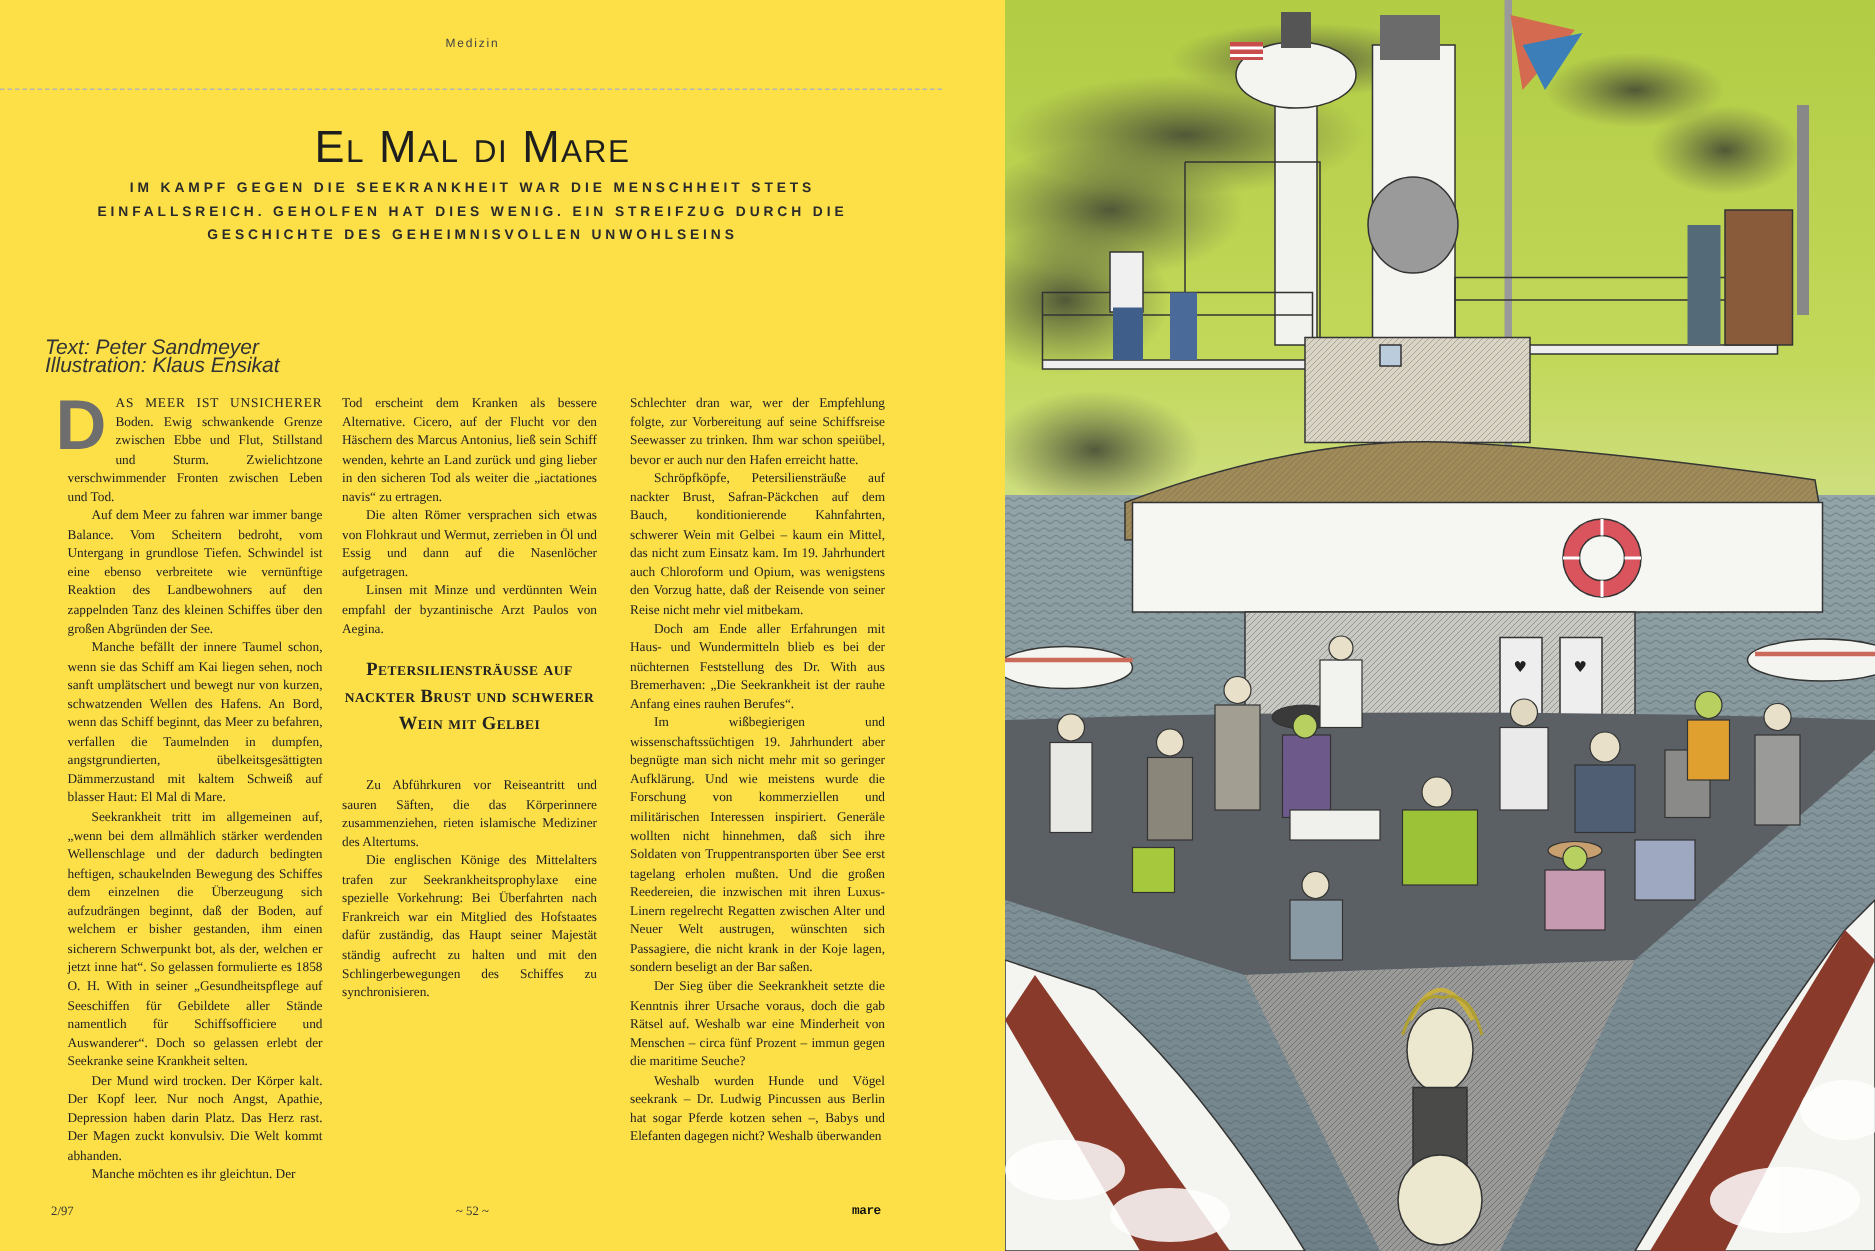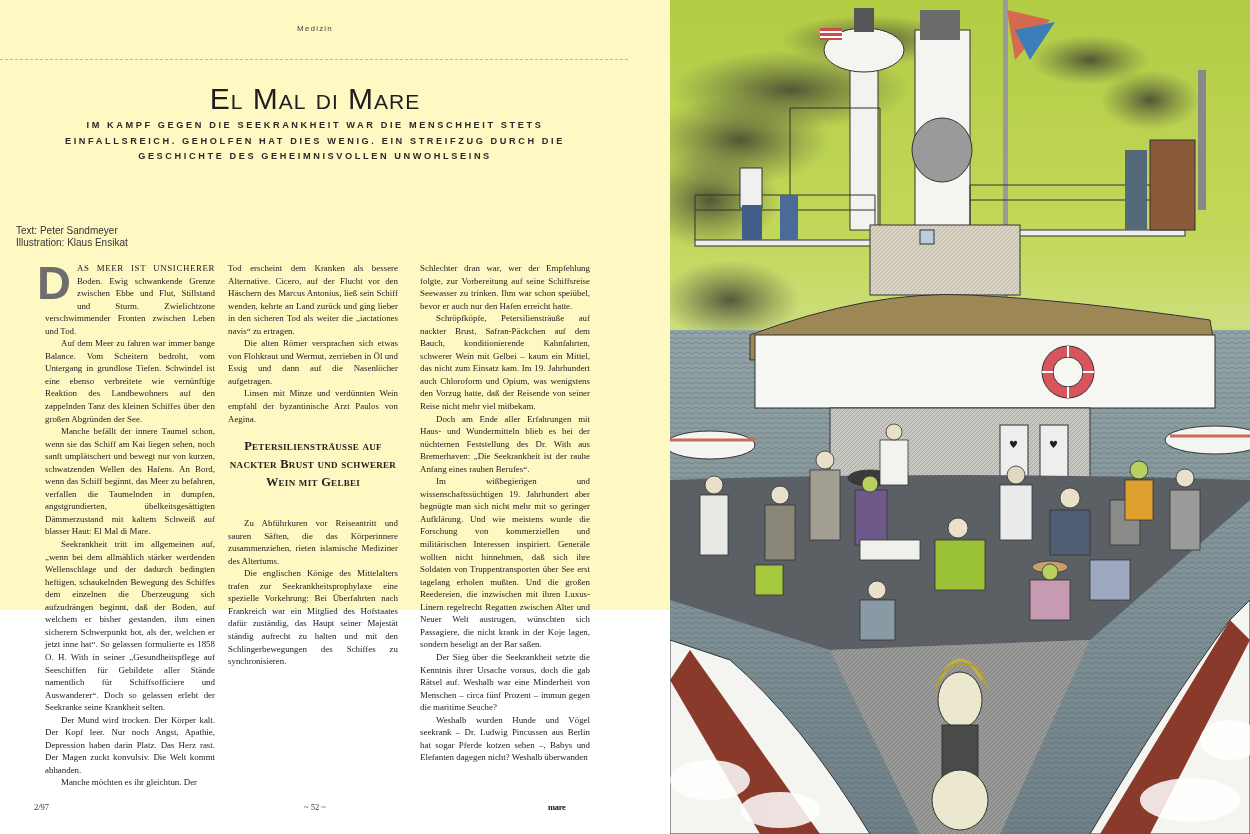--- a/index.html
+++ b/index.html
@@ -2,21 +2,21 @@
 <html><head>
   <meta charset="utf-8">
   <style>
     html, body { margin: 0; padding: 0; }
     body {
       width: 1250px; height: 834px; overflow: hidden; background: #ffffff;
       position: relative;
       font-family: "Liberation Serif", "DejaVu Serif", serif;
       color: #222;
     }
-    .page-left { position: absolute; left: 0; top: 0; width: 670px; height: 610px; background: #fef9c3; }
+    .page-left { position: absolute; left: 0; top: 0; width: 670px; height: 834px; background: #fde047; }
     .section-label {
       position: absolute; left: 0; width: 630px; top: 24px; text-align: center;
       font-family: "Liberation Sans", "DejaVu Sans", sans-serif;
       font-size: 8px; letter-spacing: 1.2px; color: #444;
     }
     .rule {
       position: absolute; left: 0; top: 59px; width: 628px; height: 0;
       border-top: 1px dashed #b5b5b5;
     }
     .title {
@@ -25,23 +25,23 @@
       font-variant: small-caps; font-size: 30px; letter-spacing: 1px; color: #1e1e1e;
       line-height: 34px;
     }
     .subtitle {
       position: absolute; left: 30px; width: 570px; top: 118px; text-align: center;
       font-family: "Liberation Sans", "DejaVu Sans", sans-serif;
       font-weight: bold; font-size: 9.2px; letter-spacing: 2.6px; line-height: 15.5px;
       color: #2a2a2a; text-transform: uppercase;
     }
     .credits {
-      position: absolute; left: 16px; top: 225px; width: 200px;
+      position: absolute; left: 30px; top: 225px; width: 200px;
       font-family: "Liberation Sans", "DejaVu Sans", sans-serif;
-      font-size: 10px; line-height: 12px; color: #333;
+      font-style: italic; font-size: 14px; line-height: 12px; color: #333;
     }
     .col {
       position: absolute; top: 262px; width: 170px;
       font-family: "Liberation Serif", "DejaVu Serif", serif;
       font-size: 8.9px; line-height: 12.55px; color: #222;
       text-align: justify; hyphens: manual;
     }
     .col p { margin: 0; text-indent: 16px; }
     .col p.noindent { text-indent: 0; }
     .col1 { left: 45px; }
@@ -59,21 +59,21 @@
       font-size: 12.4px; line-height: 18px; letter-spacing: 0.3px; color: #222;
       margin: 12px 0 26px 0;
     }
     .footer-left, .footer-center, .footer-right {
       position: absolute; top: 802px;
       font-family: "Liberation Serif", "DejaVu Serif", serif; font-size: 8.5px; color: #333;
     }
     .footer-left { left: 34px; }
     .footer-center { left: 298px; width: 34px; text-align: center; }
     .footer-right {
-      left: 548px; font-family: Liberation Serif, serif;
+      left: 568px; font-family: Liberation Mono, monospace;
       font-weight: bold; font-size: 8.5px; color: #111; letter-spacing: -0.3px;
     }
     .illustration { position: absolute; left: 670px; top: 0; width: 580px; height: 834px; overflow: hidden; }
     .illustration svg { display: block; }
   </style>
 </head>
 <body>
 
 <div class="page-left">
   <div class="section-label">Medizin</div>

